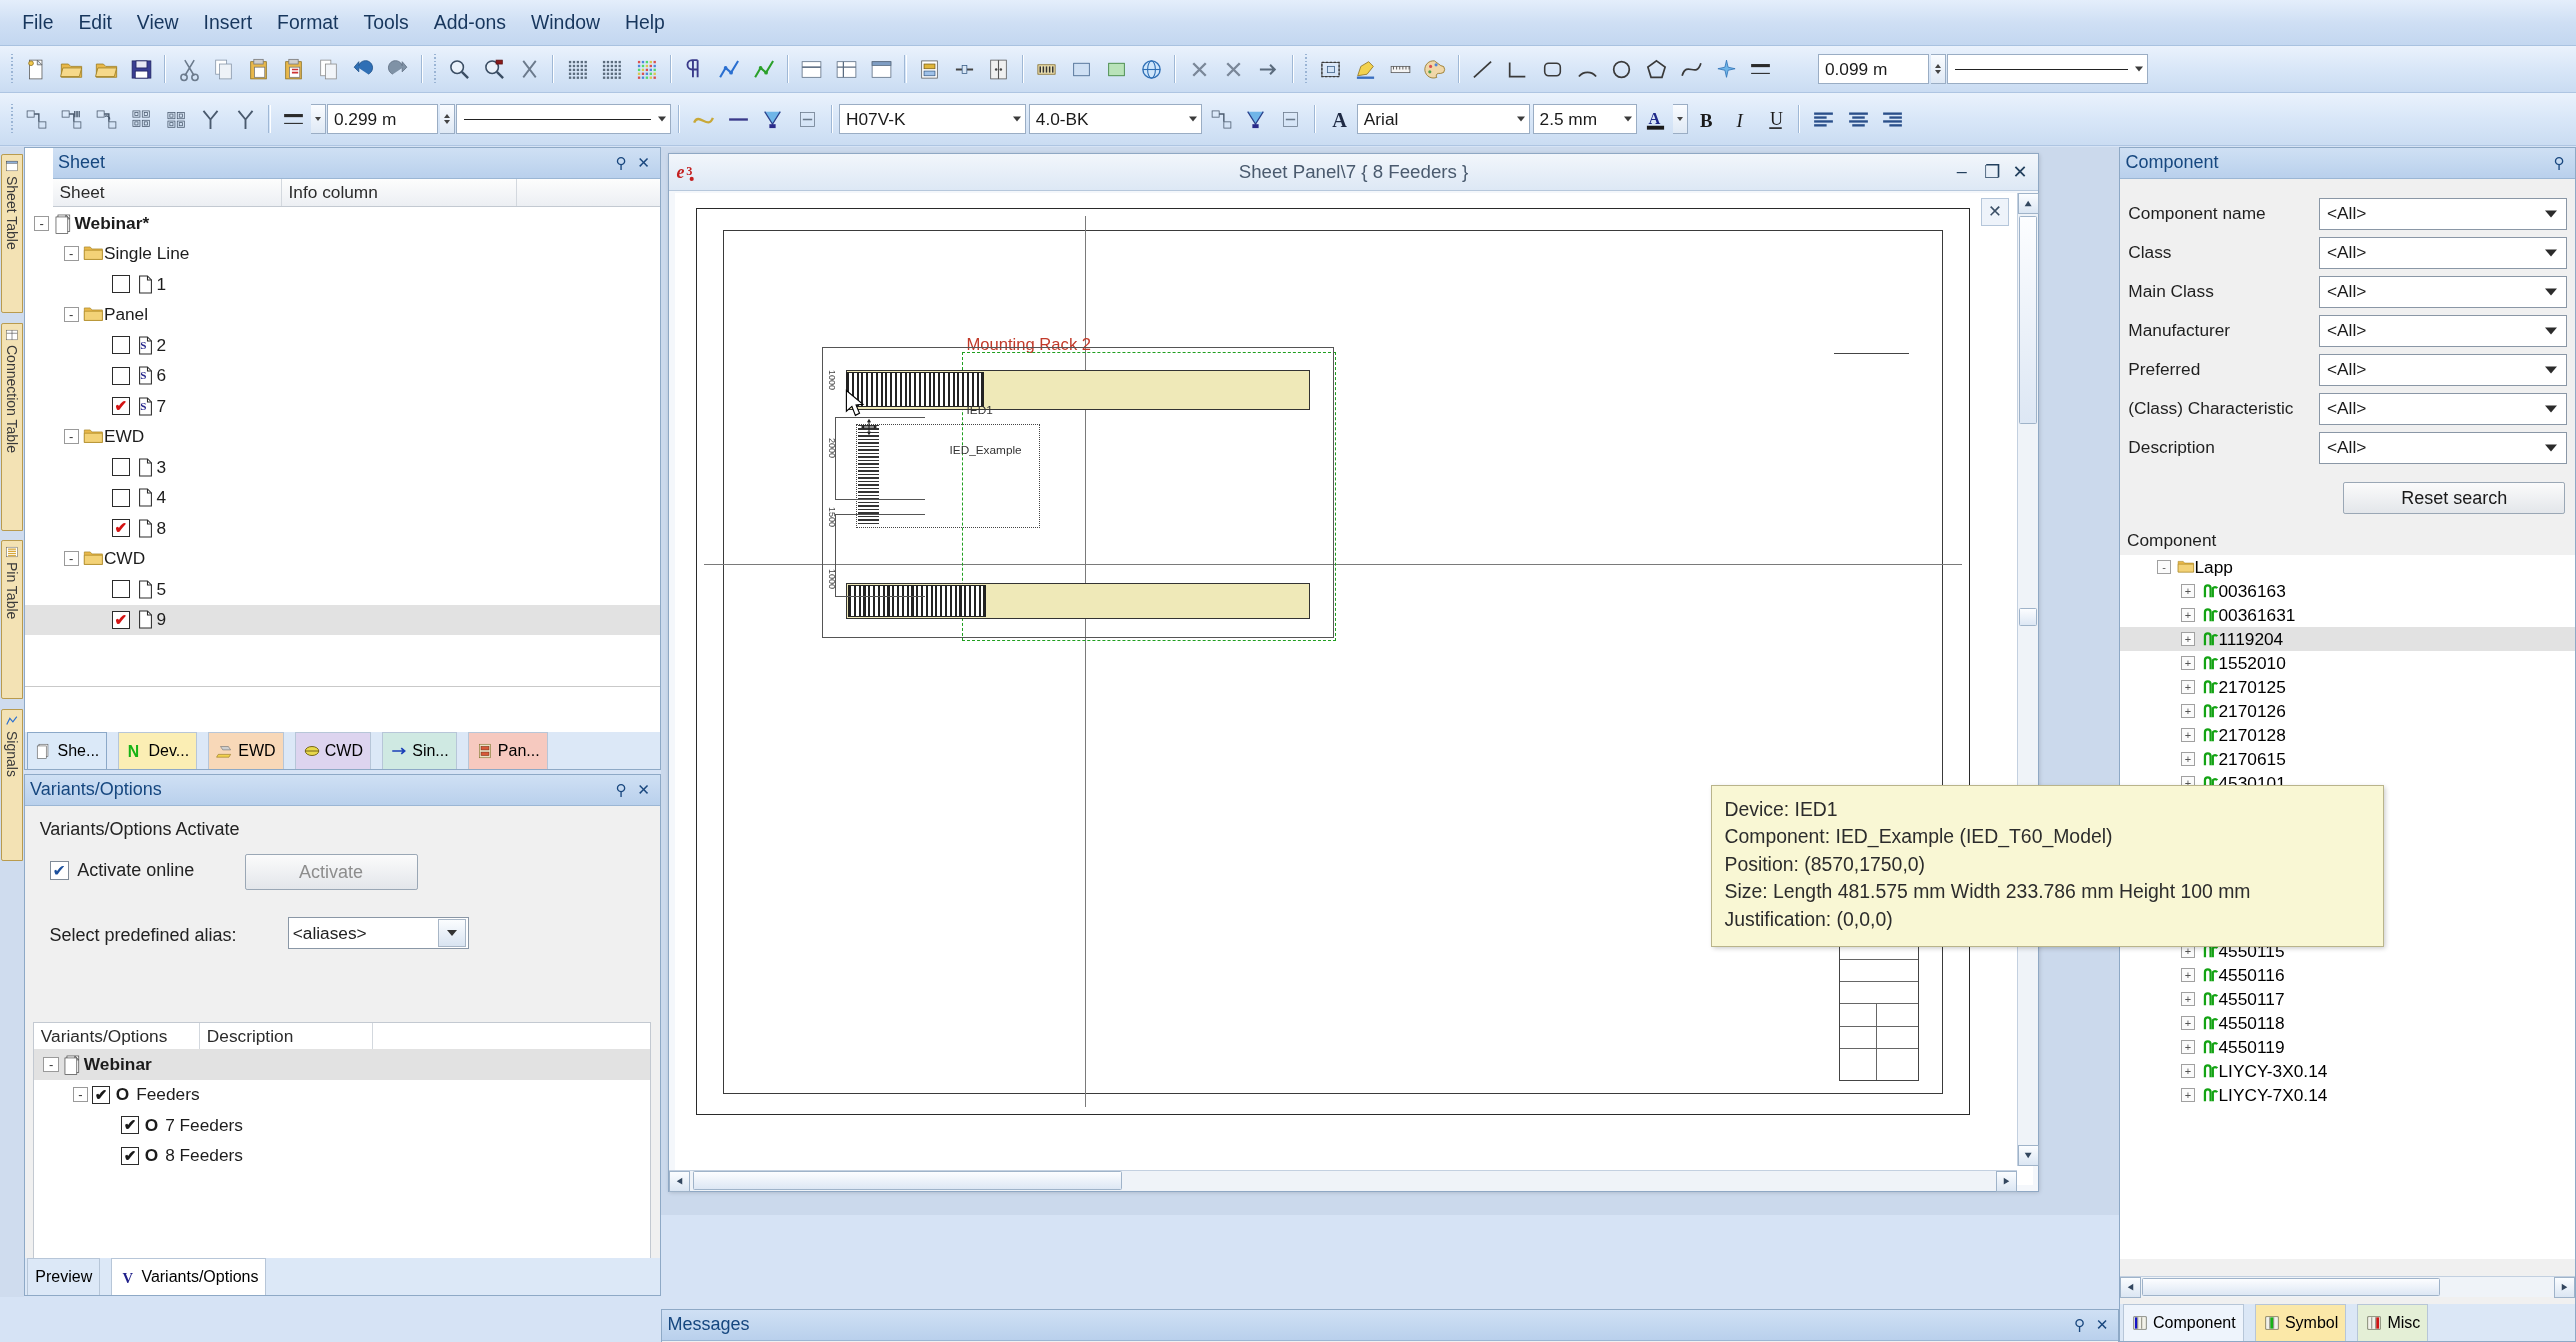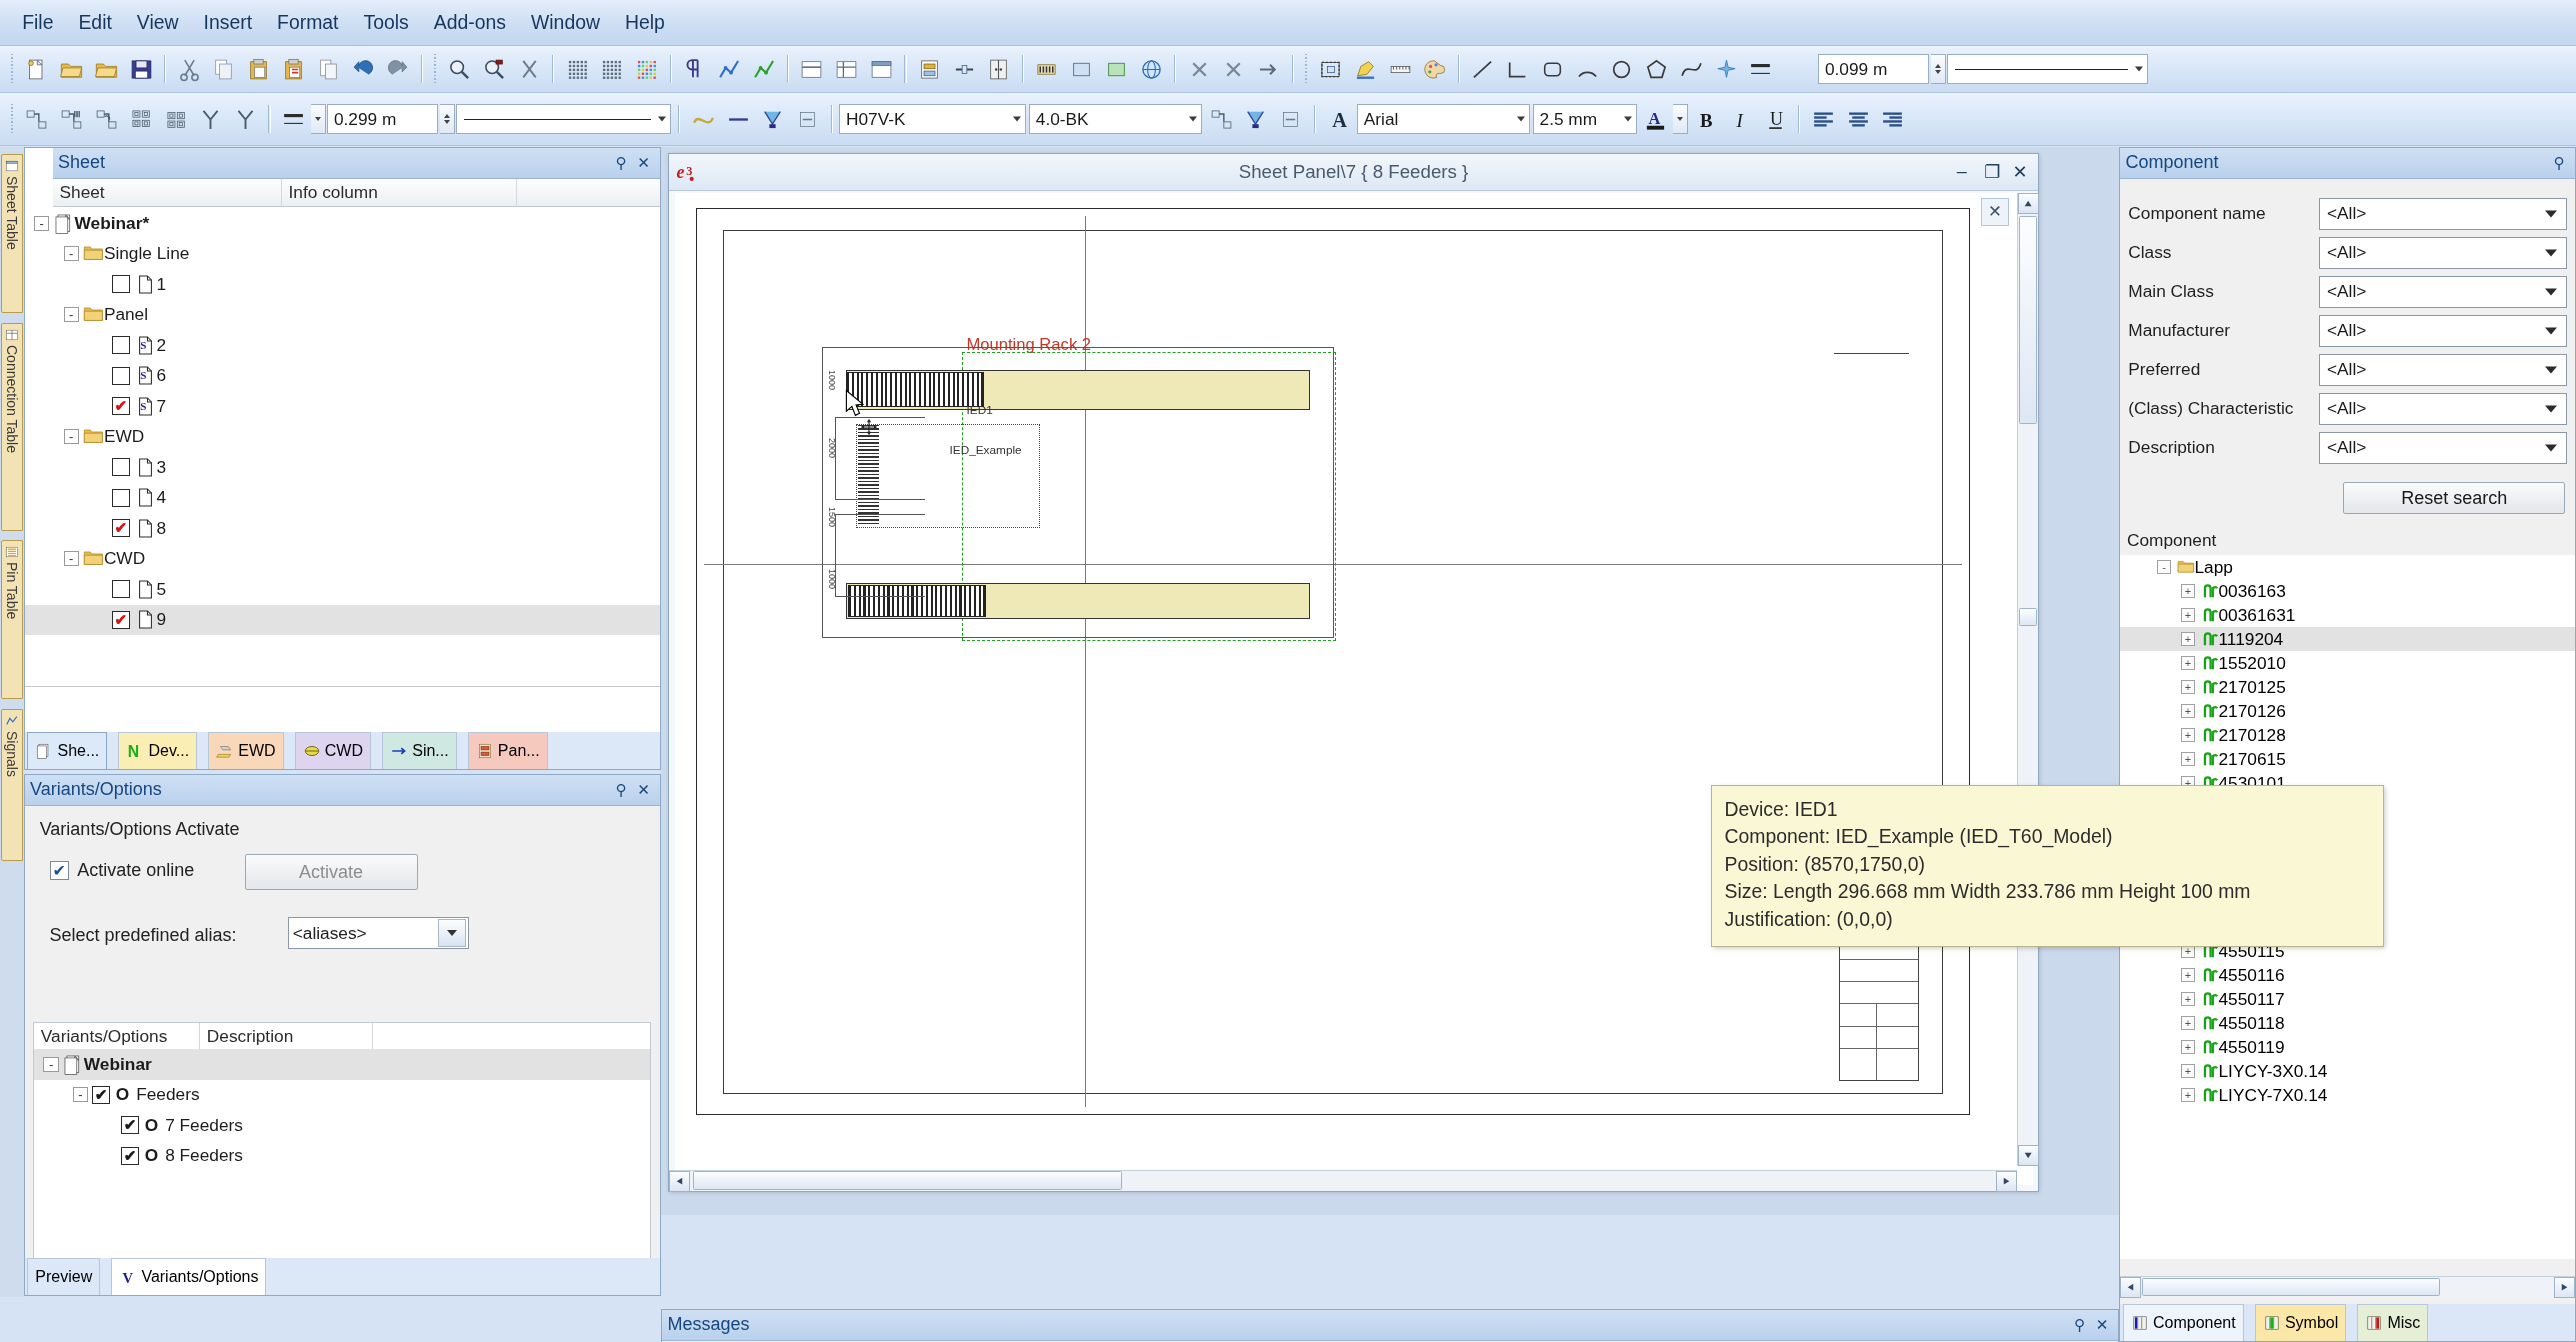--- a/index.html
+++ b/index.html
@@ -1271,21 +1271,21 @@
     <svg width="18" height="18" viewBox="0 0 26 26">
       <path d="M13 1 L16 6 H10 Z M13 25 L16 20 H10 Z M1 13 L6 10 V16 Z M25 13 L20 10 V16 Z" fill="#222"></path>
       <path d="M13 5 V21 M5 13 H21" stroke="#222" stroke-width="1.6"></path>
     </svg>
   </div>
 
   <div id="tooltip">
       <div>Device: IED1</div>
       <div>Component: IED_Example (IED_T60_Model)</div>
       <div>Position: (8570,1750,0)</div>
-      <div>Size: Length 296.668 mm Width 233.786 mm Height 100 mm</div>
+      <div>Size: Length 481.575 mm Width 233.786 mm Height 100 mm</div>
       <div>Justification: (0,0,0)</div>
     </div>
 </div>
 
 <div class="panel" id="msgPanel">
   <div class="panel-title">
     <span class="ttl">Messages</span>
     <span class="pbtn">⚲</span>
     <span class="pbtn">✕</span>
   </div>

